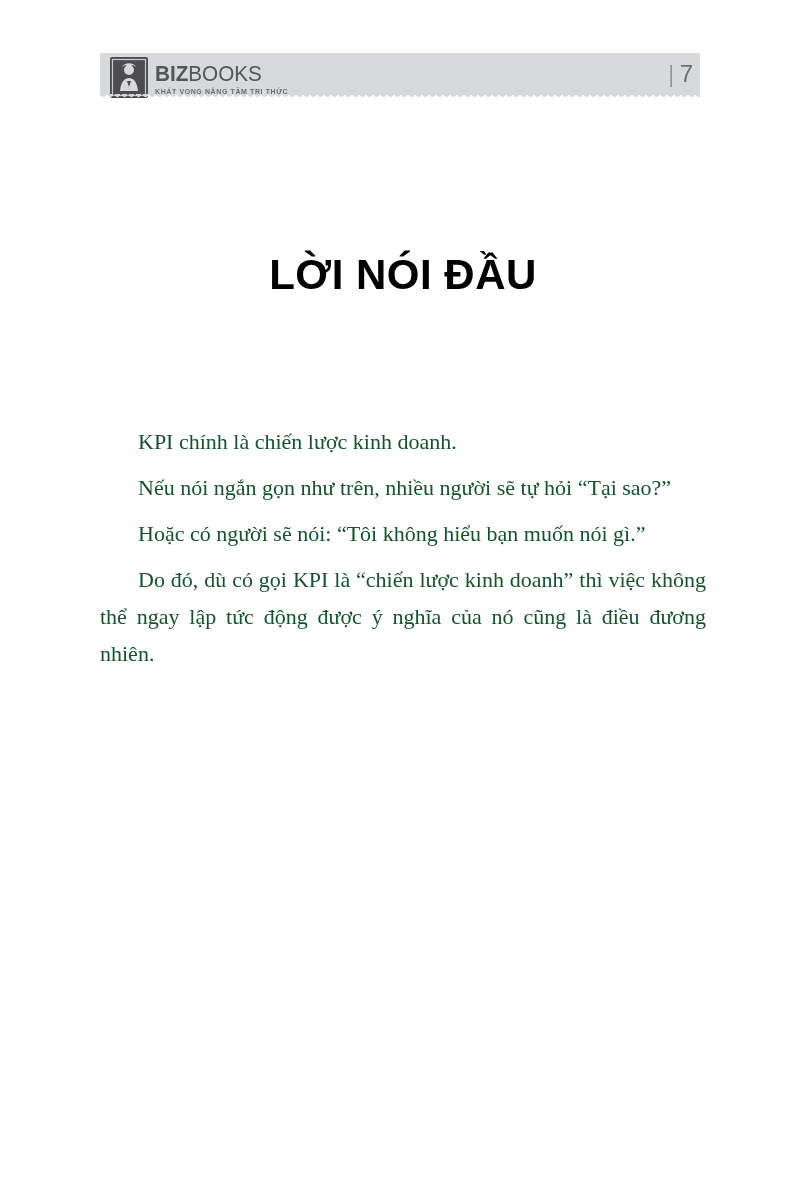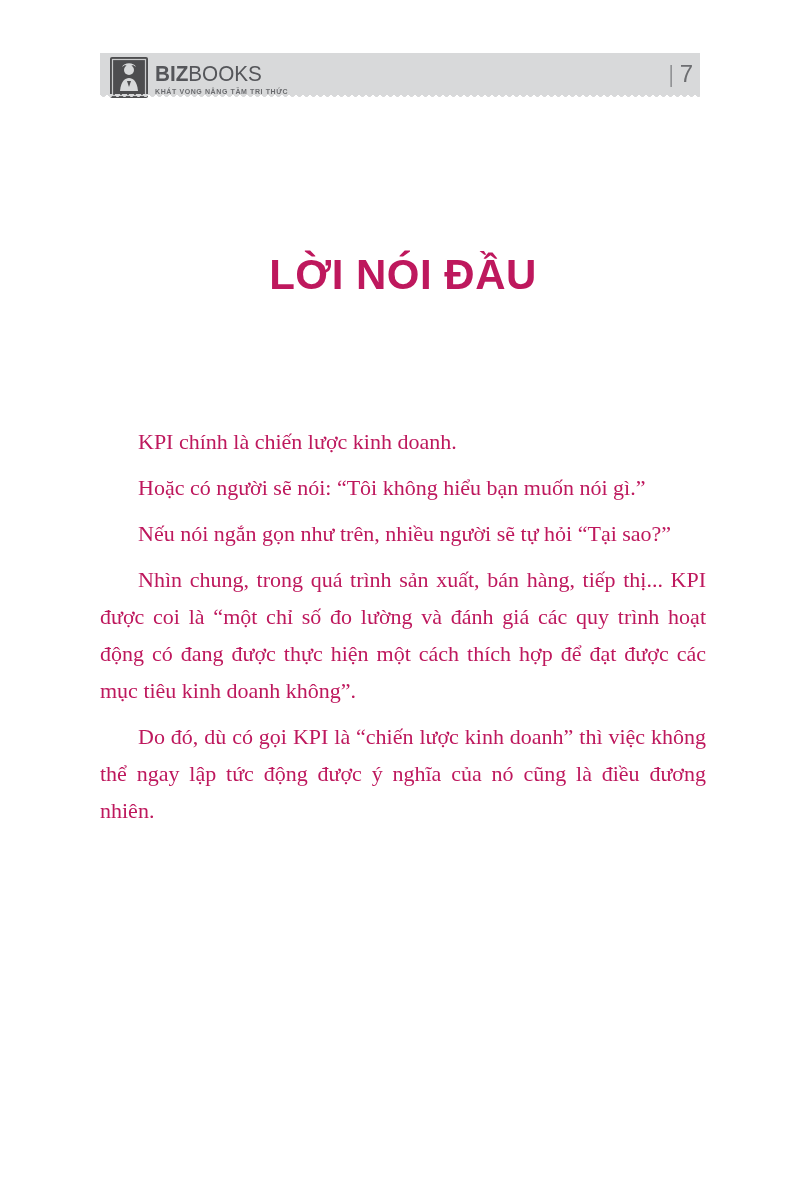--- a/index.html
+++ b/index.html
@@ -79,29 +79,29 @@
     width: 606px;
   }
   .chapter-title {
     margin-top: 246px;
     font-family: "Liberation Sans", sans-serif;
     font-size: 42px;
     line-height: 58px;
     font-weight: 700;
     letter-spacing: 0.5px;
     text-align: center;
-    color: #be185d;
+    color: #000000;
   }
   .body-text p {
     font-size: 22px;
     line-height: 37px;
     text-align: justify;
     text-indent: 38px;
     margin-bottom: 9px;
-    color: #be185d;
+    color: #14532d;
   }
   .body-text p:first-child { margin-top: 119px; }
 </style>
 </head>
 <body>
 
 <header class="header-bar">
   <div class="logo">
     <div class="logo-mark">
       <svg viewBox="0 0 38 41" xmlns="http://www.w3.org/2000/svg" aria-hidden="true">
@@ -123,18 +123,17 @@
   <div class="page-number">
     <span class="pn-sep">|</span>
     <span class="pn-num">7</span>
   </div>
 </header>
 
 <main class="content">
   <h1 class="chapter-title">LỜI NÓI ĐẦU</h1>
   <div class="body-text">
     <p>KPI chính là chiến lược kinh doanh.</p>
+    <p>Nếu nói ngắn gọn như trên, nhiều người sẽ tự hỏi “Tại sao?”</p>
     <p>Hoặc có người sẽ nói: “Tôi không hiểu bạn muốn nói gì.”</p>
-    <p>Nếu nói ngắn gọn như trên, nhiều người sẽ tự hỏi “Tại sao?”</p>
-    <p>Nhìn chung, trong quá trình sản xuất, bán hàng, tiếp thị... KPI được coi là “một chỉ số đo lường và đánh giá các quy trình hoạt động có đang được thực hiện một cách thích hợp để đạt được các mục tiêu kinh doanh không”.</p>
     <p>Do đó, dù có gọi KPI là “chiến lược kinh doanh” thì việc không thể ngay lập tức động được ý nghĩa của nó cũng là điều đương nhiên.</p>
   </div>
 </main>
 
 </body></html>

